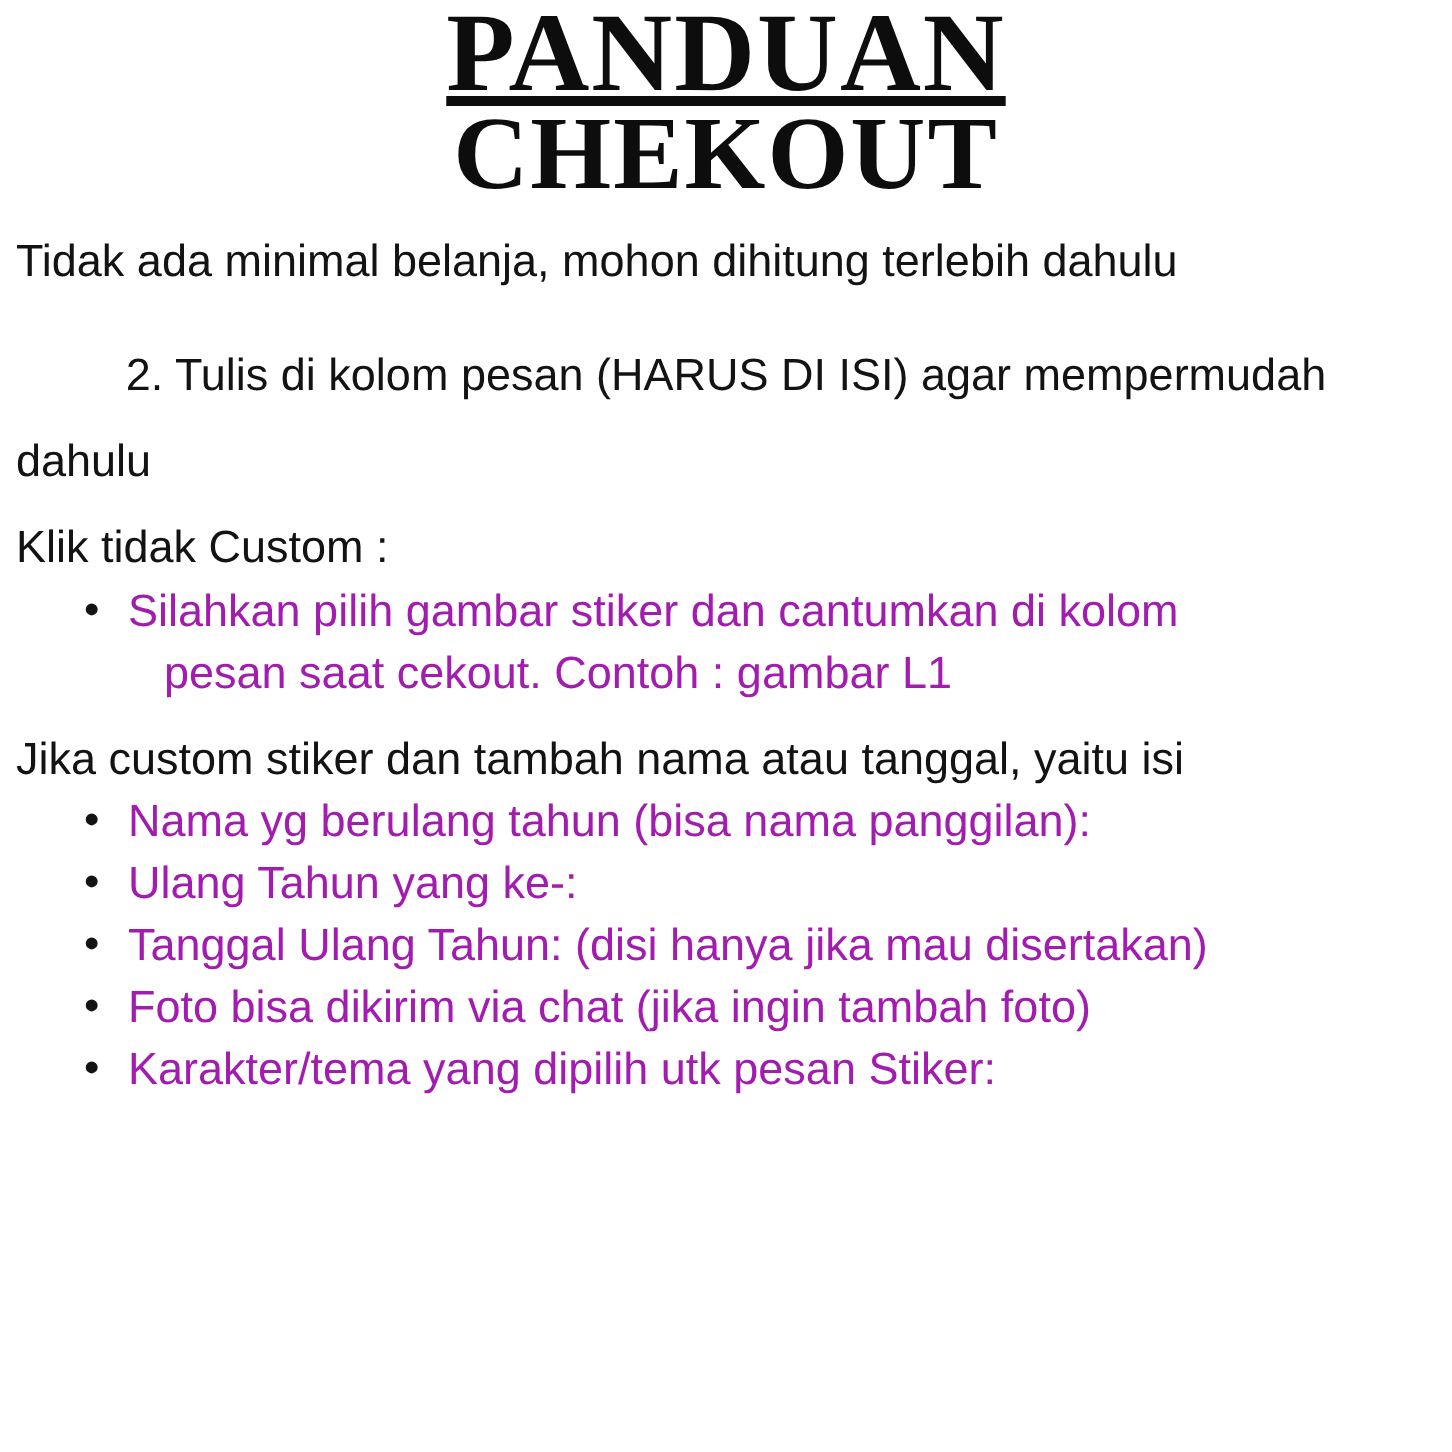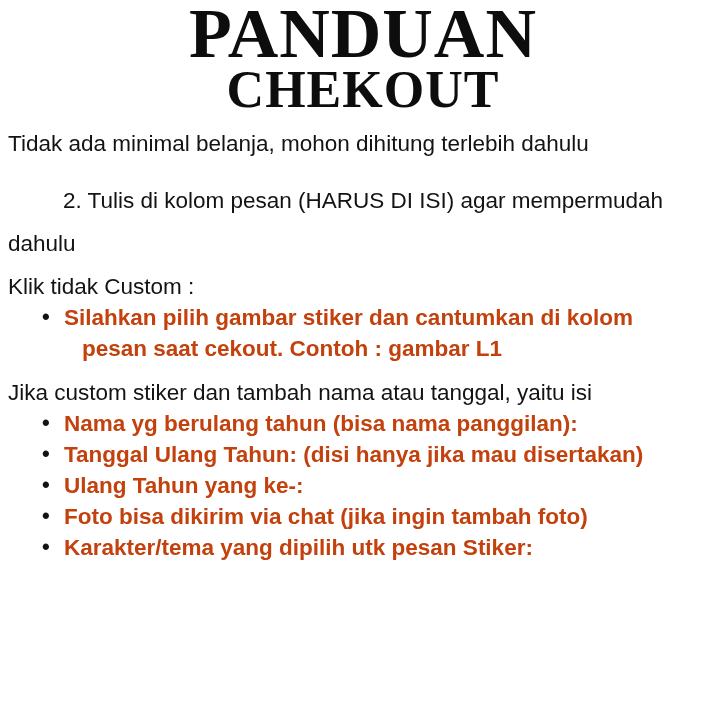--- a/index.html
+++ b/index.html
@@ -27,21 +27,22 @@
   .title-line {
     font-family: "Liberation Serif", serif;
     font-weight: 700;
     font-size: 52px;
     line-height: 0.92;
     letter-spacing: 1px;
     color: #0d0d0d;
     text-transform: uppercase;
   }
   .title-line.first {
-    font-size: 70px;
+    font-size: 56px;
+    text-decoration: underline;
   }
   .body-block {
     padding: 0 8px 0 8px;
     margin-top: 14px;
   }
   .para {
     font-size: 22.5px;
     line-height: 1.38;
     color: #131313;
     margin: 0;
@@ -52,24 +53,23 @@
   }
   .bullets {
     margin: 0;
     padding-left: 30px;
     list-style: none;
   }
   .bullets li {
     position: relative;
     font-size: 22.5px;
     line-height: 1.38;
-    color: #c2410c;
+    color: #a21caf;
     padding-left: 26px;
     margin: 0;
-    font-weight: bold;
   }
   .bullets li::before {
     content: "\2022";
     position: absolute;
     left: 4px;
     top: 0;
     font-size: 22px;
     line-height: 1.38;
     color: #131313;
   }
@@ -107,24 +107,24 @@
       </li>
     </ul>
 
     <p class="para tight">Jika custom stiker dan tambah nama atau tanggal, yaitu isi</p>
 
     <ul class="bullets">
       <li>
         <span>Nama yg berulang tahun (bisa nama panggilan):</span>
       </li>
       <li>
-        <span>Tanggal Ulang Tahun: (disi hanya jika mau disertakan)</span>
+        <span>Ulang Tahun yang ke-:</span>
       </li>
       <li>
-        <span>Ulang Tahun yang ke-:</span>
+        <span>Tanggal Ulang Tahun: (disi hanya jika mau disertakan)</span>
       </li>
       <li>
         <span>Foto bisa dikirim via chat (jika ingin tambah foto)</span>
       </li>
       <li>
         <span>Karakter/tema yang dipilih utk pesan Stiker:</span>
       </li>
     </ul>
 
   </div>

